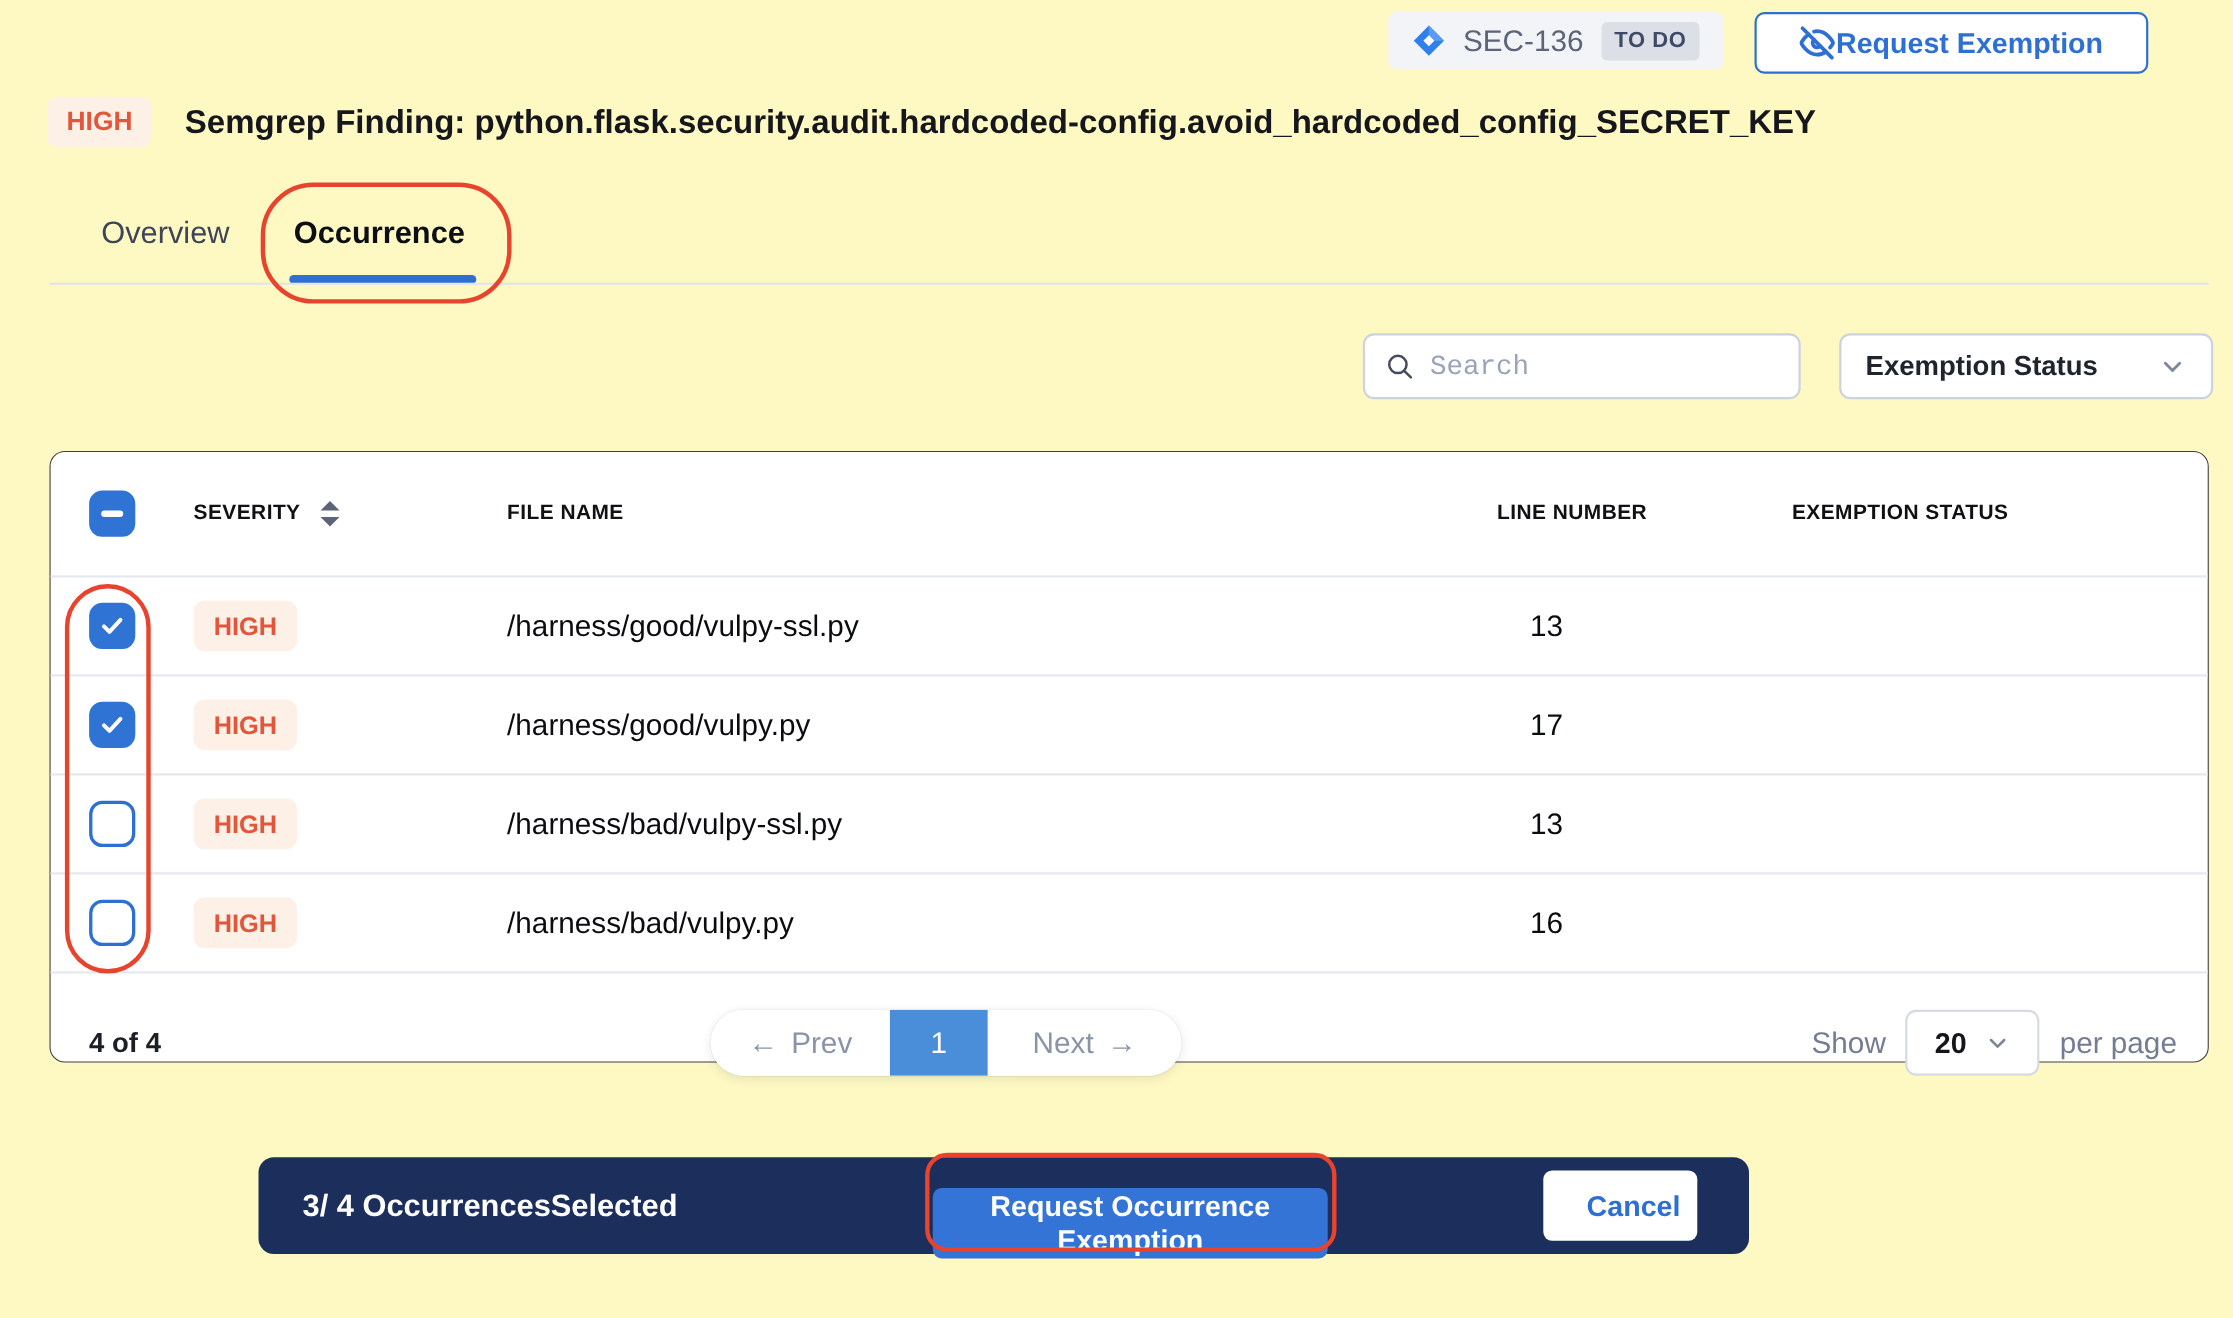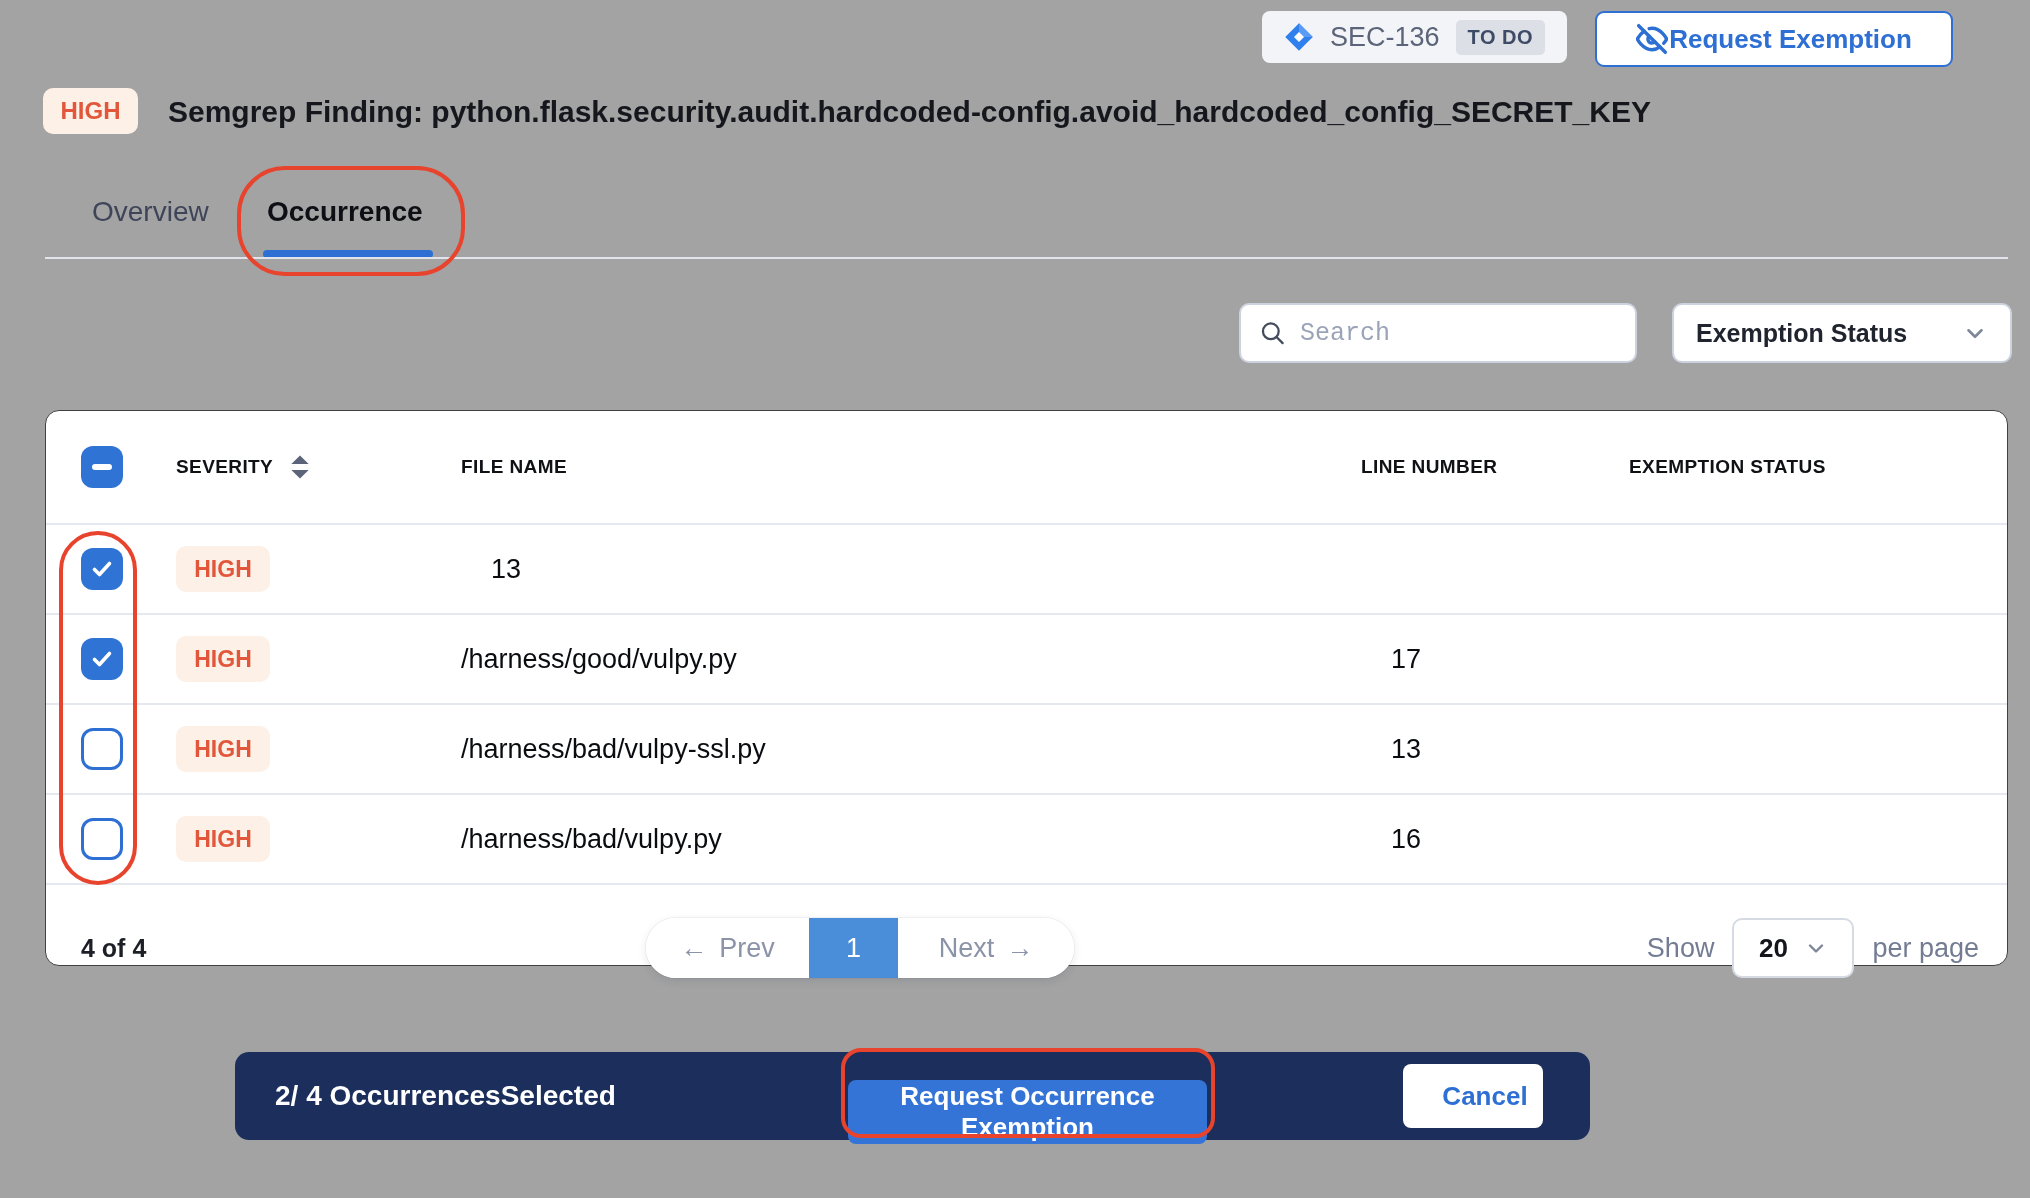--- a/index.html
+++ b/index.html
@@ -1,17 +1,17 @@
 <!DOCTYPE html>
 <html><head>
 <meta charset="utf-8">
 <style>
   * { box-sizing: border-box; margin: 0; padding: 0; }
   body { background:#fff; font-family:"Liberation Sans", sans-serif; }
-  .screen { position:relative; width:2030px; height:1198px; background:#a3a3a3; overflow:hidden; }
+  .screen { position:relative; width:2030px; height:1198px; background:#fef9c3; overflow:hidden; }
 
   
   .jira-pill { position:absolute; left:1262px; top:11px; height:52px; padding:0 22px;
     background:#f3f4f7; border-radius:8px; display:flex; align-items:center; gap:16px; }
   .jira-key { font-size:27px; color:#5b6478; }
   .jira-status { background:#dcdfe5; color:#3e4b66; font-weight:bold; font-size:20px;
     letter-spacing:.5px; padding:6px 12px; border-radius:5px; }
   .btn-exemption { position:absolute; left:1595px; top:11px; width:358px; height:56px;
     background:#fff; border:2.5px solid #2e6fd3; border-radius:9px; color:#2e6fd3;
     font-weight:bold; font-size:26px; display:flex; align-items:center; justify-content:center; gap:1px; cursor:pointer; }
@@ -172,20 +172,21 @@
       <div class="c-check">
         <span class="cb on">
           <svg width="24" height="24" viewBox="0 0 24 24" fill="none" stroke="#ffffff" stroke-width="3.6" stroke-linecap="round" stroke-linejoin="round">
               <polyline points="4.5,12.5 9.5,17.5 19.5,6.5"></polyline>
             </svg>
         </span>
       </div>
       <div class="c-sev">
           <span class="sev-badge row-badge">HIGH</span>
         </div>
+      <div class="c-file"><span class="file-name">/harness/good/vulpy-ssl.py</span></div>
       <div class="c-line"><span class="line-val">13</span></div>
       <div class="c-ex"><span></span></div>
     </div>
 
     <div class="trow tbody-row">
       <div class="c-check">
         <span class="cb on">
           <svg width="24" height="24" viewBox="0 0 24 24" fill="none" stroke="#ffffff" stroke-width="3.6" stroke-linecap="round" stroke-linejoin="round">
               <polyline points="4.5,12.5 9.5,17.5 19.5,6.5"></polyline>
             </svg>
@@ -245,19 +246,19 @@
           </svg>
         </div>
         <span class="gray">per page</span>
       </div>
     </div>
   </div>
 
   <div class="annotation annotation-checkbox-col"></div>
 
   <div class="action-bar">
-    <span class="selection-text">2/ 4 OccurrencesSelected</span>
+    <span class="selection-text">3/ 4 OccurrencesSelected</span>
     <button class="btn-request">Request Occurrence Exemption</button>
     <div class="annotation annotation-request-btn"></div>
     <button class="btn-cancel">Cancel</button>
   </div>
 
 </div>
 
 </body></html>

